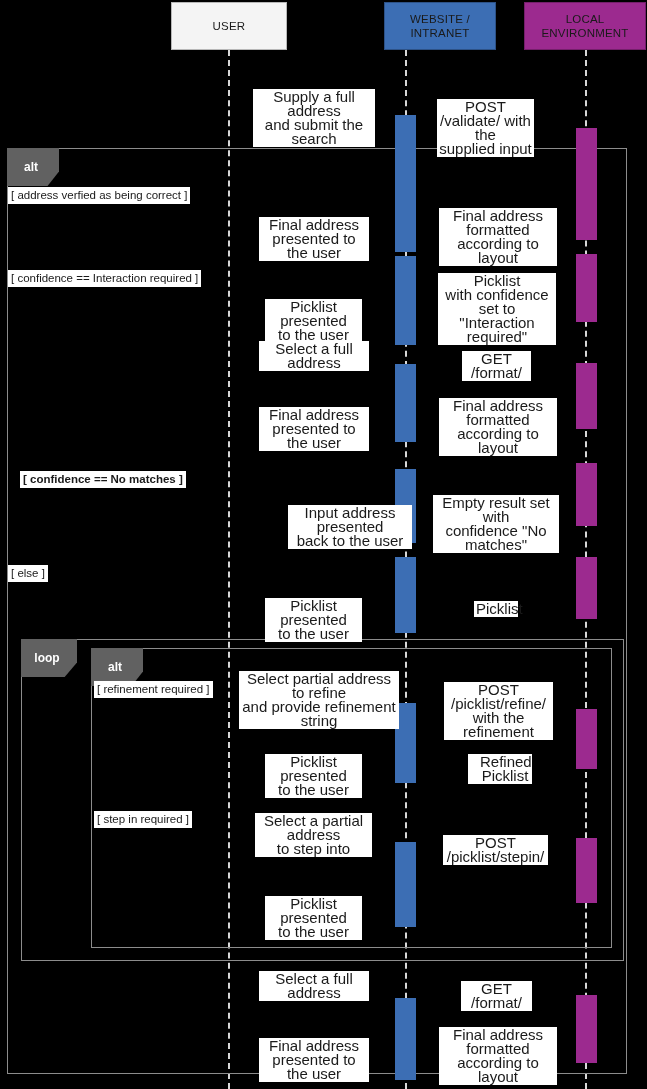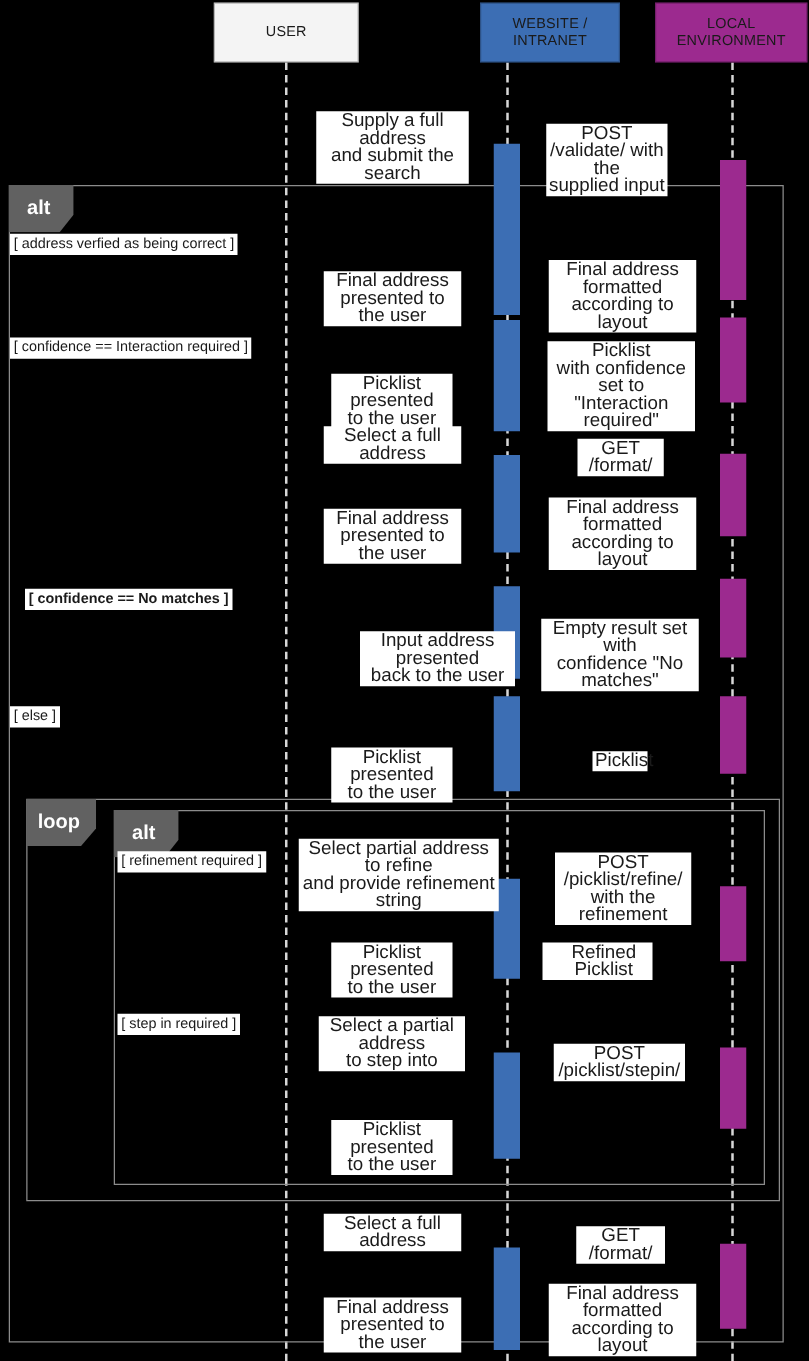--- a/index.html
+++ b/index.html
@@ -51,21 +51,21 @@
     box-sizing: border-box;
     border: 1px solid #8c8c8c;
     background: transparent;
   }
   .frag-tab {
     position: absolute;
     box-sizing: border-box;
     height: 38px;
     background: #616161;
     color: #ffffff;
-    font-size: 16px;
+    font-size: 12px;
     font-weight: bold;
     display: flex;
     align-items: center;
     justify-content: center;
     padding: 0 10px 0 6px;
     
     clip-path: polygon(0 0, 100% 0, 100% 62%, 78% 100%, 0 100%);
   }
   
   .guard {
@@ -150,21 +150,21 @@
 confidence "No matches"</div>
     <div class="msg" style="left: 265px; top: 598px; width: 97px;">Picklist presented
 to the user</div>
     <div class="msg" style="left: 474px; top: 601px; width: 44px;">Picklist</div>
     <div class="msg" style="left: 239px; top: 671px; width: 160px;">Select partial address to refine
 and provide refinement string</div>
     <div class="msg" style="left: 444px; top: 682px; width: 109px;">POST /picklist/refine/
 with the refinement</div>
     <div class="msg" style="left: 265px; top: 754px; width: 97px;">Picklist presented
 to the user</div>
-    <div class="msg" style="left: 434px; top: 754px; width: 88px; padding-left: 12px;">Refined Picklist</div>
+    <div class="msg" style="left: 468px; top: 754px; width: 64px; padding-left: 12px;">Refined Picklist</div>
     <div class="msg" style="left: 255px; top: 813px; width: 117px;">Select a partial address
 to step into</div>
     <div class="msg" style="left: 443px; top: 835px; width: 105px;">POST /picklist/stepin/</div>
     <div class="msg" style="left: 265px; top: 896px; width: 97px;">Picklist presented
 to the user</div>
     <div class="msg" style="left: 259px; top: 971px; width: 110px;">Select a full address</div>
     <div class="msg" style="left: 461px; top: 981px; width: 71px;">GET  /format/</div>
     <div class="msg" style="left: 439px; top: 1027px; width: 118px;">Final address formatted
 according to layout</div>
     <div class="msg" style="left: 259px; top: 1038px; width: 110px;">Final address

